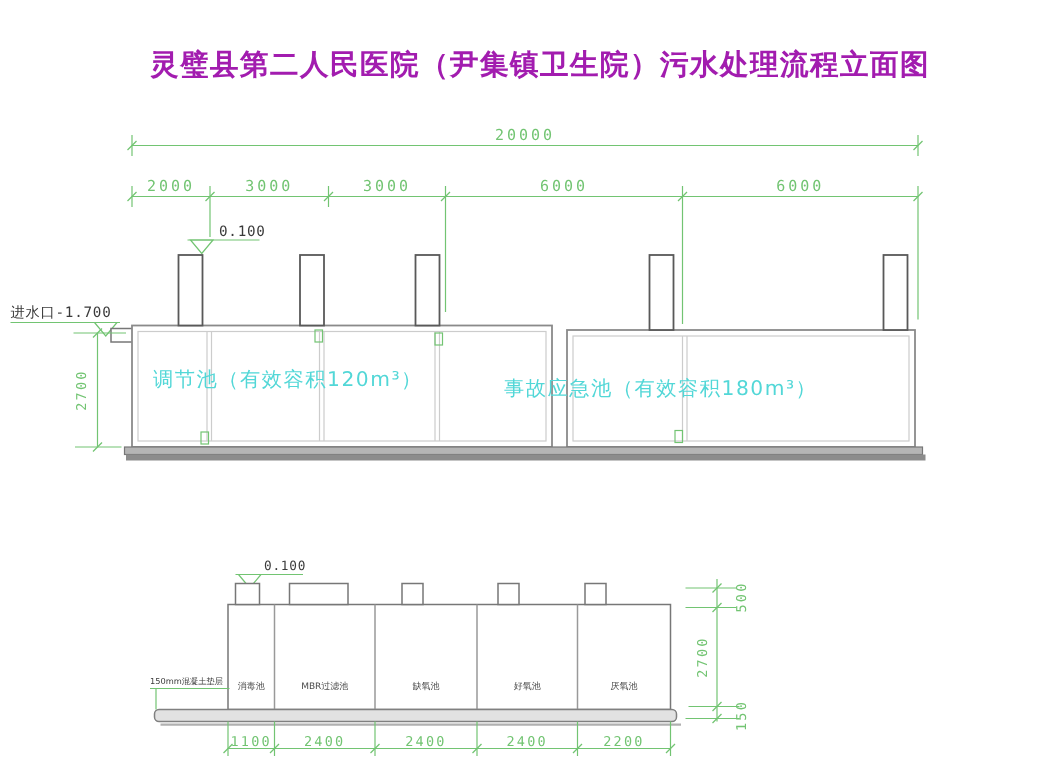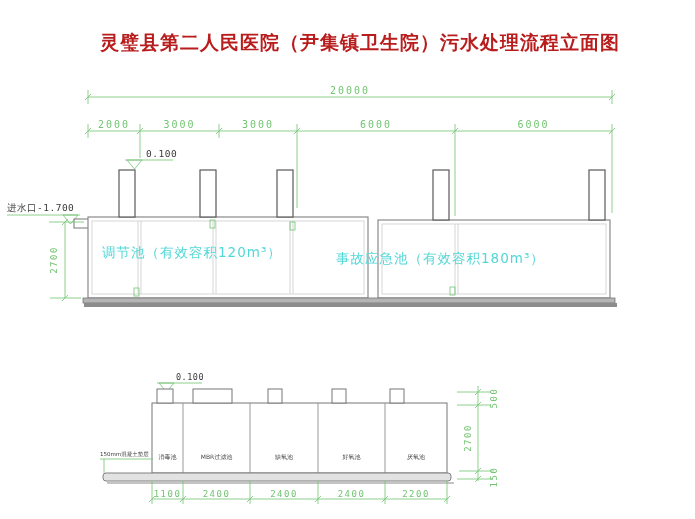--- a/index.html
+++ b/index.html
@@ -1,20 +1,20 @@
 <!DOCTYPE html>
 <html><head>
 <meta charset="utf-8">
 <style>
   html,body{margin:0;padding:0;background:#ffffff;}
   #canvas{position:relative;width:695px;height:519px;background:#ffffff;overflow:hidden;
           font-family:"Liberation Sans",sans-serif;}
   #title{position:absolute;top:30px;left:25px;right:0;text-align:center;
          font-family:"DejaVu Serif","Liberation Serif",serif;font-weight:bold;
-         font-size:19px;color:#b91c1c;letter-spacing:1px;}
+         font-size:19px;color:#a21caf;letter-spacing:1px;}
   svg{position:absolute;top:0;left:0;}
   
   .dimline{stroke:#72c472;stroke-width:0.8;fill:none;}
   .dimtxt{fill:#72c472;font-family:"DejaVu Sans Mono",monospace;font-size:10px;letter-spacing:2px;}
   .dimtxt-sm{fill:#72c472;font-family:"DejaVu Sans Mono",monospace;font-size:9px;letter-spacing:1.5px;}
   .lvltxt{fill:#3a3a3a;font-family:"DejaVu Sans Mono",monospace;font-size:9.5px;letter-spacing:0.5px;}
   .wall{stroke:#8a8a8a;stroke-width:1.2;fill:#ffffff;}
   .wall-thin{stroke:#777777;stroke-width:1;fill:#ffffff;}
   .inner{stroke:#cccccc;stroke-width:0.8;fill:none;}
   .column{stroke:#595959;stroke-width:1.2;fill:#ffffff;}

